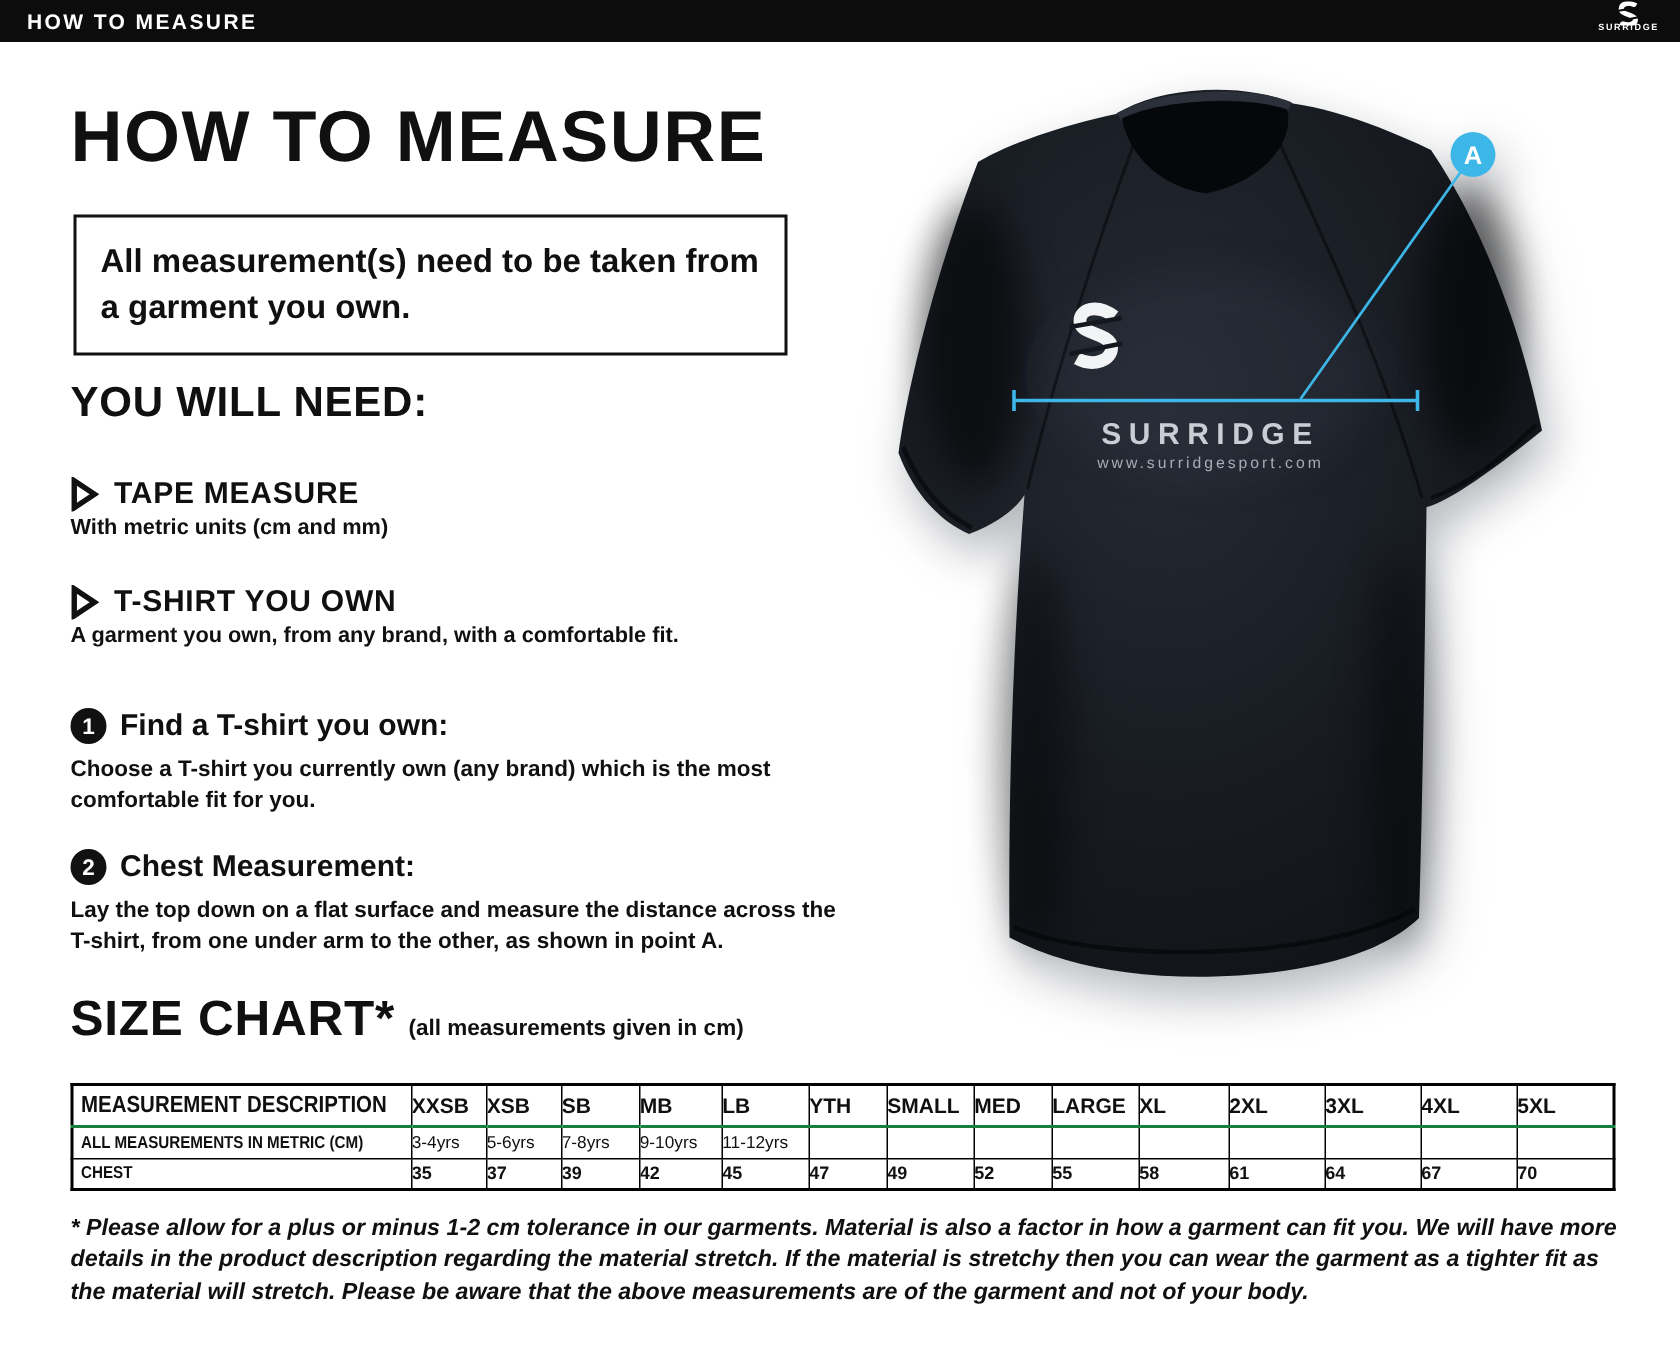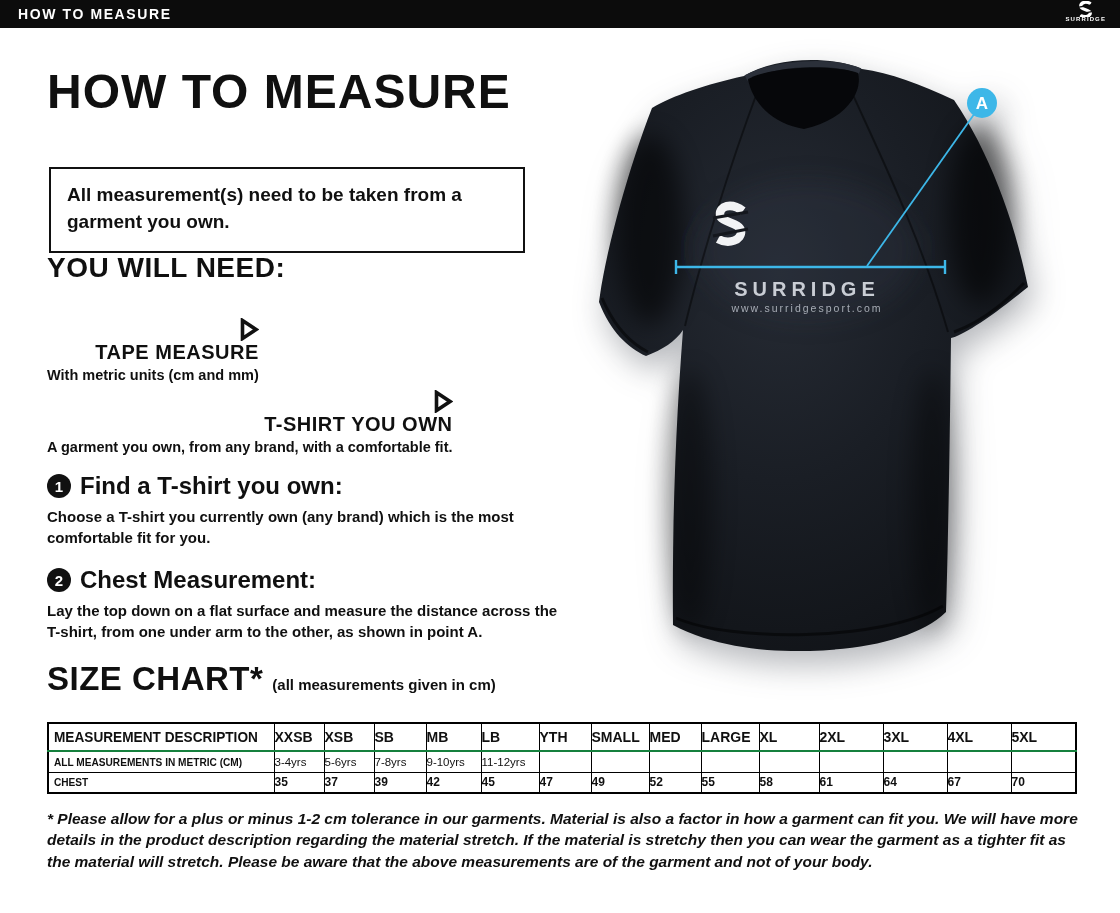--- a/index.html
+++ b/index.html
@@ -9,34 +9,34 @@
   
   .topbar{position:absolute;left:0;top:0;width:1120px;height:28px;background:var(--bar,#0c0c0c);
           display:flex;align-items:center;}
   .topbar-title{color:#fff;font-size:14px;font-weight:bold;letter-spacing:1.6px;margin-left:18px;}
   .topbar-logo{position:absolute;right:14px;top:1px;display:flex;flex-direction:column;align-items:center;}
   .topbar-logo .brand-word{color:#fff;font-size:6px;font-weight:bold;letter-spacing:1.1px;margin-top:-1px;}
 
   
   .h1{position:absolute;left:47px;top:64px;font-size:48px;font-weight:bold;letter-spacing:1px;}
   .note-box{position:absolute;left:49px;top:143px;width:440px;border:2px solid #111;
-            padding:13px 16px 15px 16px;font-size:19px;font-weight:bold;line-height:1.42;margin-top:24px;}
+            padding:13px 16px 15px 16px;font-size:22px;font-weight:bold;line-height:1.42;}
   .h2-need{position:absolute;left:47px;top:252px;font-size:28px;font-weight:bold;letter-spacing:0.5px;}
 
   .need-item{position:absolute;left:47px;}
-  .need-head{display:flex;align-items:flex-end;flex-direction:column;}
+  .need-head{display:flex;align-items:flex-start;}
   .need-title{font-size:20px;font-weight:bold;letter-spacing:0.5px;margin-left:10px;}
   .need-desc{font-size:14.5px;font-weight:bold;margin-top:3px;}
 
   .step{position:absolute;left:47px;width:525px;}
   .step-head{display:flex;align-items:center;}
   .step-badge{width:24px;height:24px;border-radius:50%;background:#111;color:#fff;
               display:flex;align-items:center;justify-content:center;
               font-size:15px;font-weight:bold;flex:0 0 24px;}
-  .step-title{font-size:24px;font-weight:bold;margin-left:9px;}
+  .step-title{font-size:20px;font-weight:bold;margin-left:9px;}
   .step-desc{font-size:15px;font-weight:bold;line-height:1.38;margin-top:7px;}
 
   .sizechart-head{position:absolute;left:47px;top:660px;display:flex;align-items:baseline;}
   .h2-chart{font-size:33px;font-weight:bold;letter-spacing:0.5px;}
   .h2-chart-sub{font-size:15px;font-weight:bold;margin-left:9px;}
 
   
   .size-table{position:absolute;left:47px;top:722px;width:1030px;border-collapse:collapse;
               table-layout:fixed;}
   .size-table th,.size-table td{border:1px solid #000;text-align:left;vertical-align:middle;

